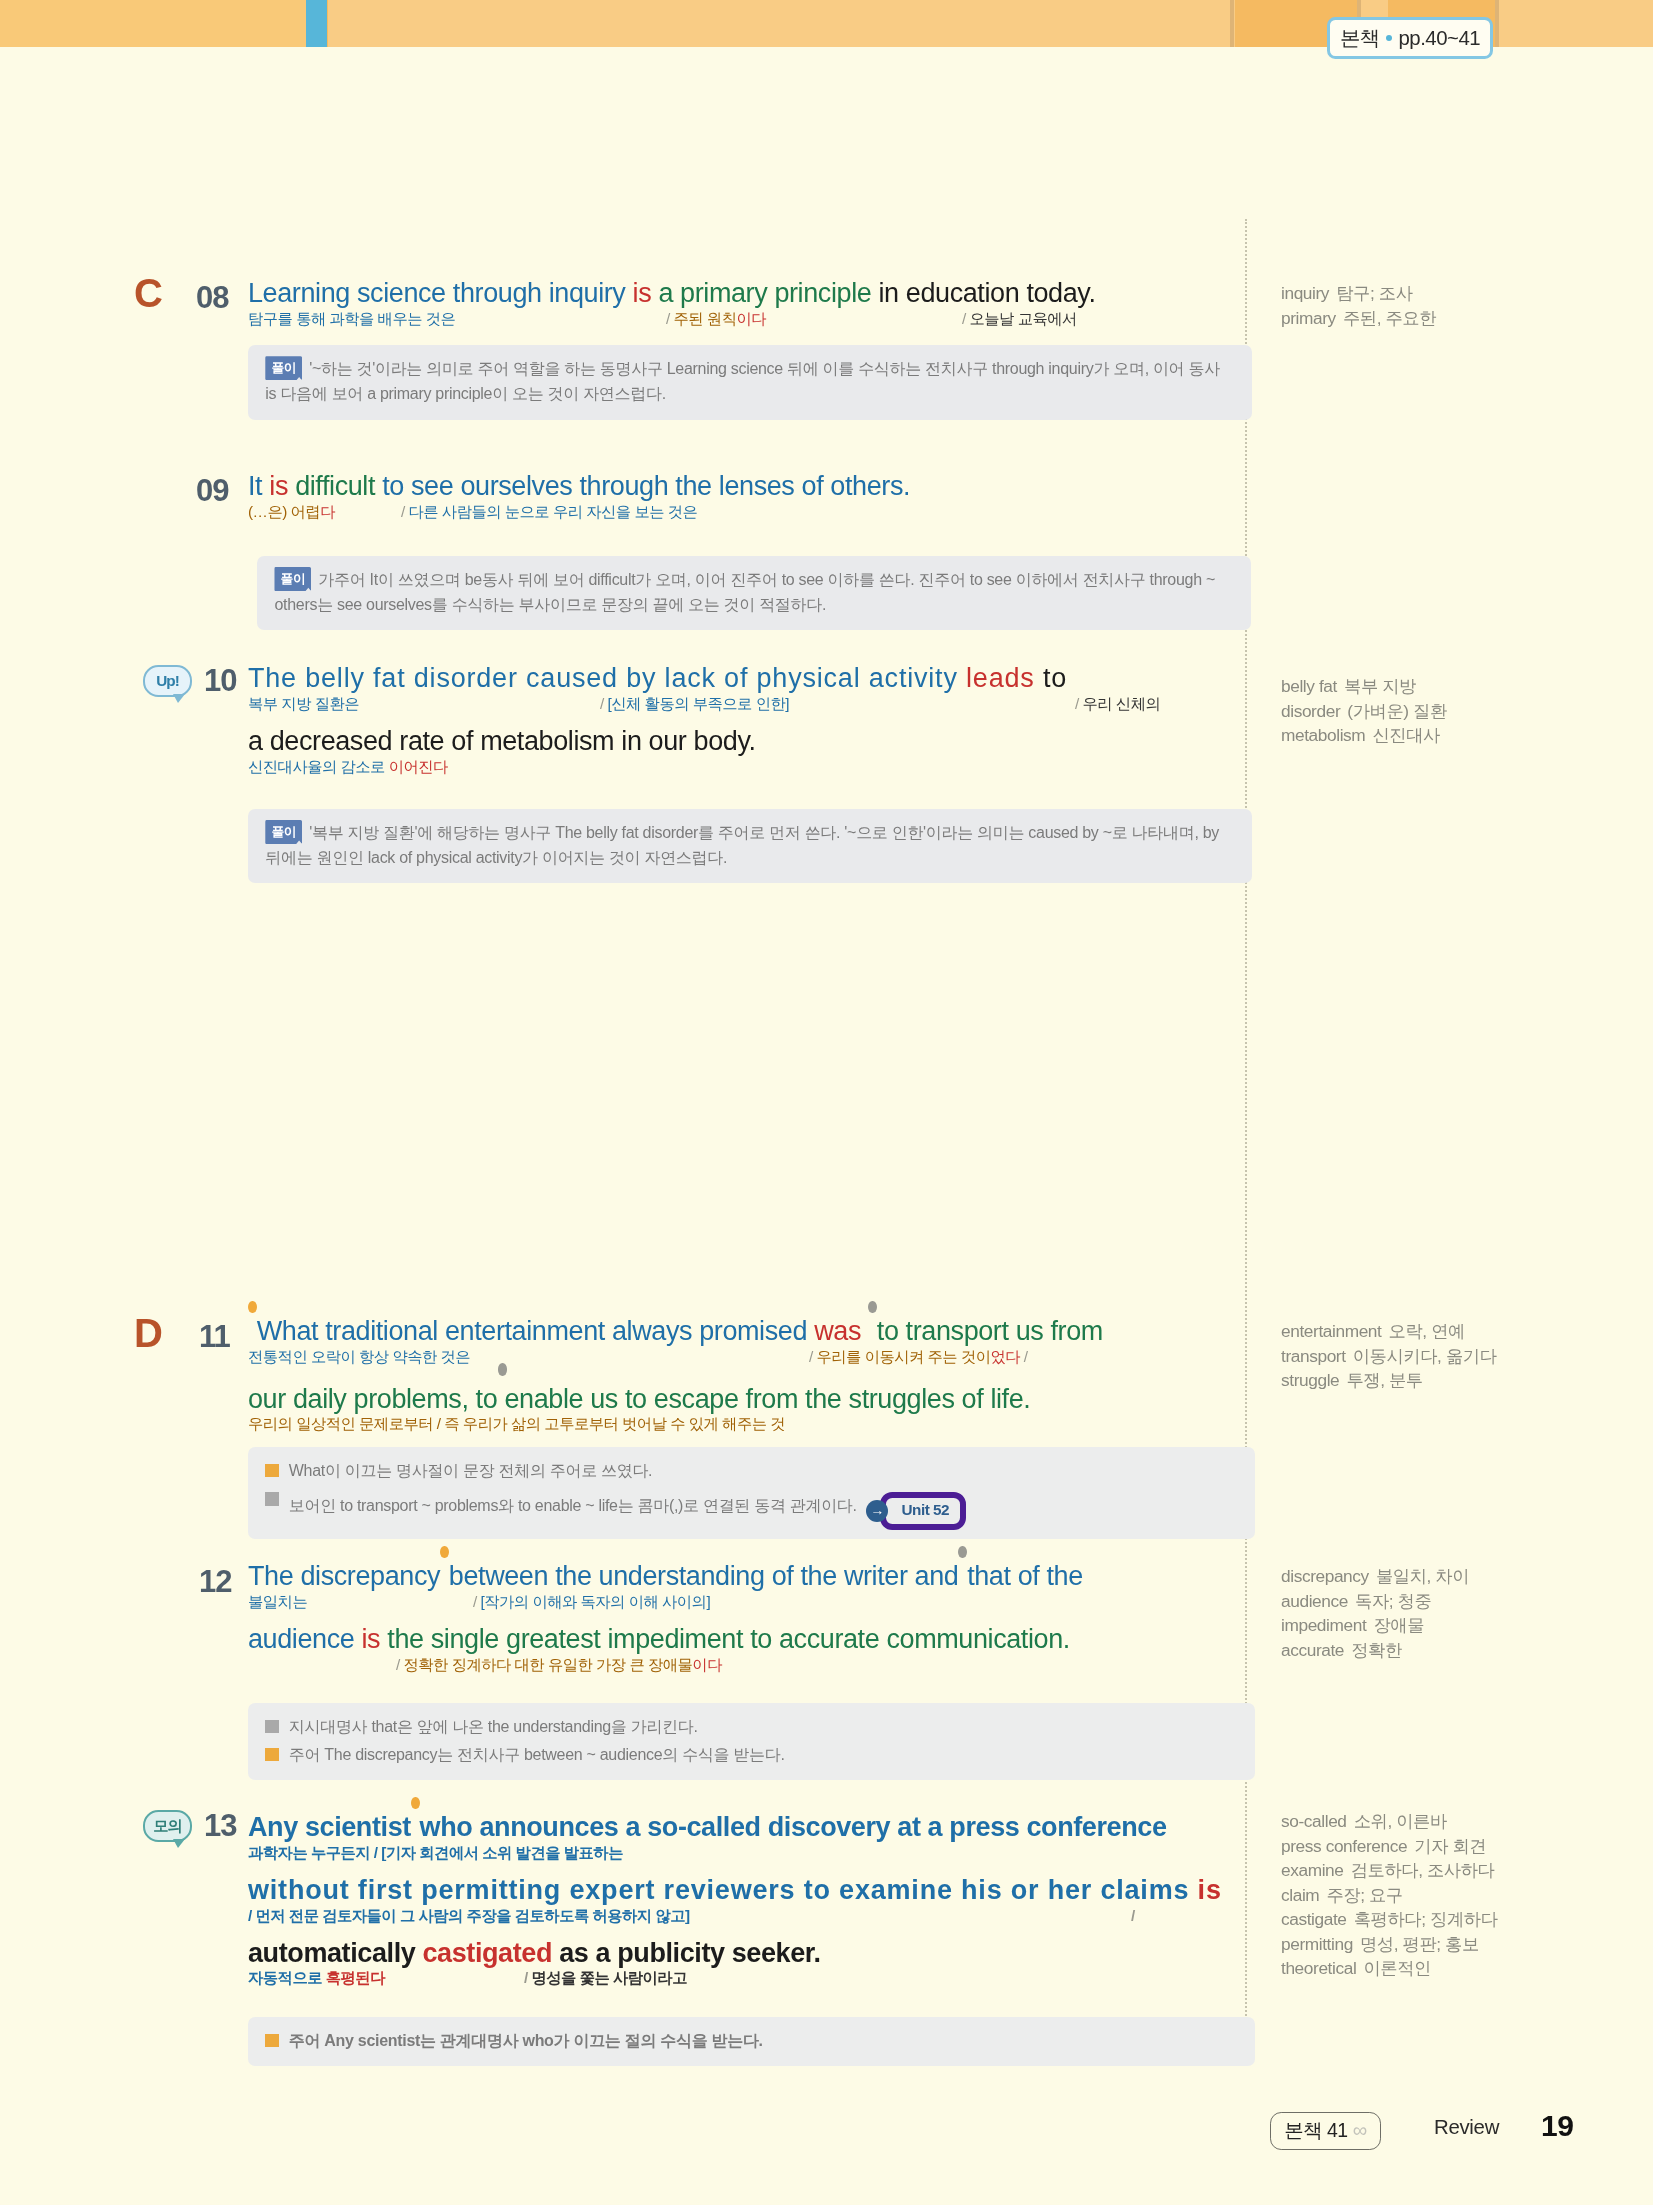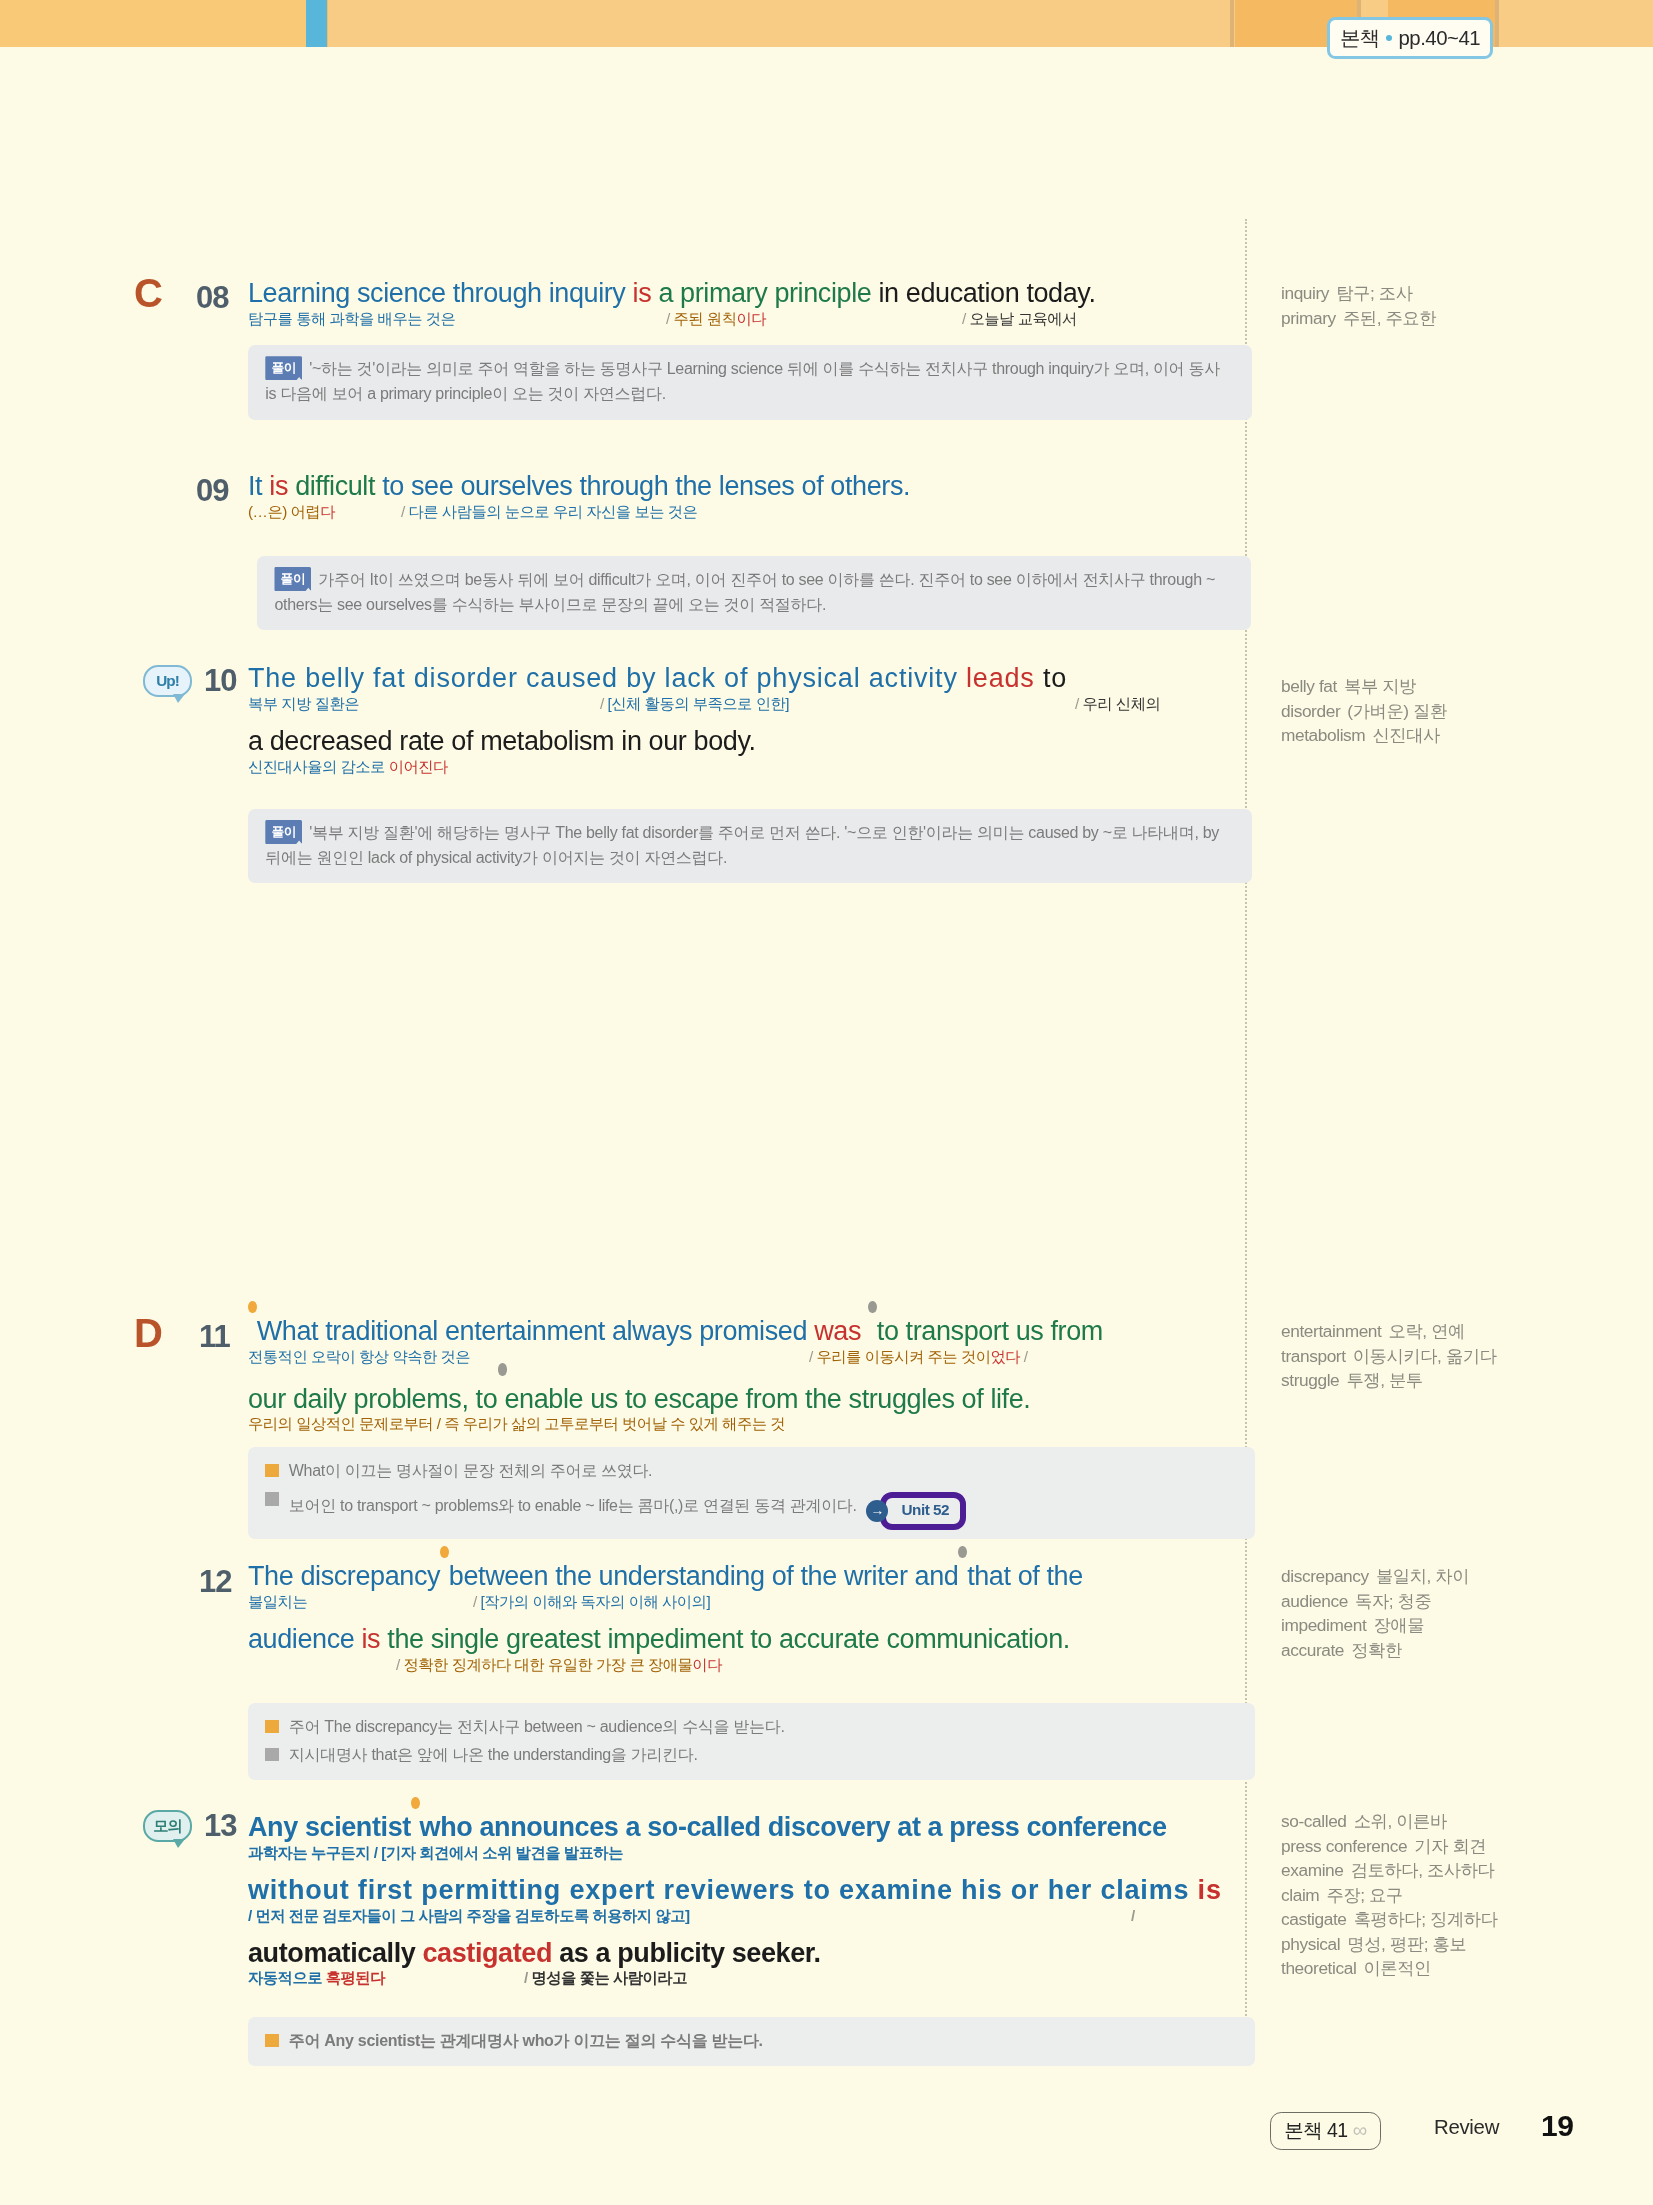--- a/index.html
+++ b/index.html
@@ -299,26 +299,26 @@
       <div style="position:relative;height:23.5px;">
         <span class="kor kb" style="position:absolute;left:0;top:0;">불일치는</span>
         <span class="kor" style="position:absolute;left:225px;top:0;"><span class="slash">/</span> <span class="kb">[작가의 이해와 독자의 이해 사이의]</span></span>
       </div>
       <div class="eng" style="margin-top:10.2px;"><span class="b">audience</span> <span class="r">is</span> <span class="g">the single greatest impediment to accurate communication.</span></div>
       <div style="position:relative;height:23.5px;">
         <span class="kor" style="position:absolute;left:148px;top:0;"><span class="slash">/</span> <span class="kg">정확한 징계하다 대한 유일한 가장 큰 장애물</span><span class="kr">이다</span></span>
       </div>
       <div class="expbox lite" style="margin-top:25.5px;width:972px;">
         <div class="bullet-row">
+          <div class="bsq gray"></div>
+          <div class="btxt">지시대명사 that은 앞에 나온 the understanding을 가리킨다.</div>
+        </div>
+        <div class="bullet-row">
           <div class="bsq orange"></div>
           <div class="btxt">주어 The discrepancy는 전치사구 between ~ audience의 수식을 받는다.</div>
-        </div>
-        <div class="bullet-row">
-          <div class="bsq gray"></div>
-          <div class="btxt">지시대명사 that은 앞에 나온 the understanding을 가리킨다.</div>
         </div>
       </div>
     </div>
   </div>
 
   <div class="item" style="position:absolute;top:1732px;left:0;width:1225px;">
     <div class="badge-bubble teal" style="left:143px;top:1px;">
       <span>모의</span>
     </div>
     <div class="num" style="left:204px;top:1px;">13</div>
@@ -373,21 +373,21 @@
     <div class="vocab-line"><span>impediment</span><span class="ko">장애물</span></div>
     <div class="vocab-line"><span>accurate</span><span class="ko">정확한</span></div>
   </div>
 
   <div class="vocab-group" style="top:1732px;left:0;">
     <div class="vocab-line"><span>so-called</span><span class="ko">소위, 이른바</span></div>
     <div class="vocab-line"><span>press conference</span><span class="ko">기자 회견</span></div>
     <div class="vocab-line"><span>examine</span><span class="ko">검토하다, 조사하다</span></div>
     <div class="vocab-line"><span>claim</span><span class="ko">주장; 요구</span></div>
     <div class="vocab-line"><span>castigate</span><span class="ko">혹평하다; 징계하다</span></div>
-    <div class="vocab-line"><span>physical</span><span class="ko">명성, 평판; 홍보</span></div>
+    <div class="vocab-line"><span>permitting</span><span class="ko">명성, 평판; 홍보</span></div>
     <div class="vocab-line"><span>theoretical</span><span class="ko">이론적인</span></div>
   </div>
 
 </div>
 </div>
 
 <div class="foot-pill"><span>본책 41</span><span class="inf">∞</span></div>
 <div class="foot-review">Review</div>
 <div class="foot-page">19</div>
 

